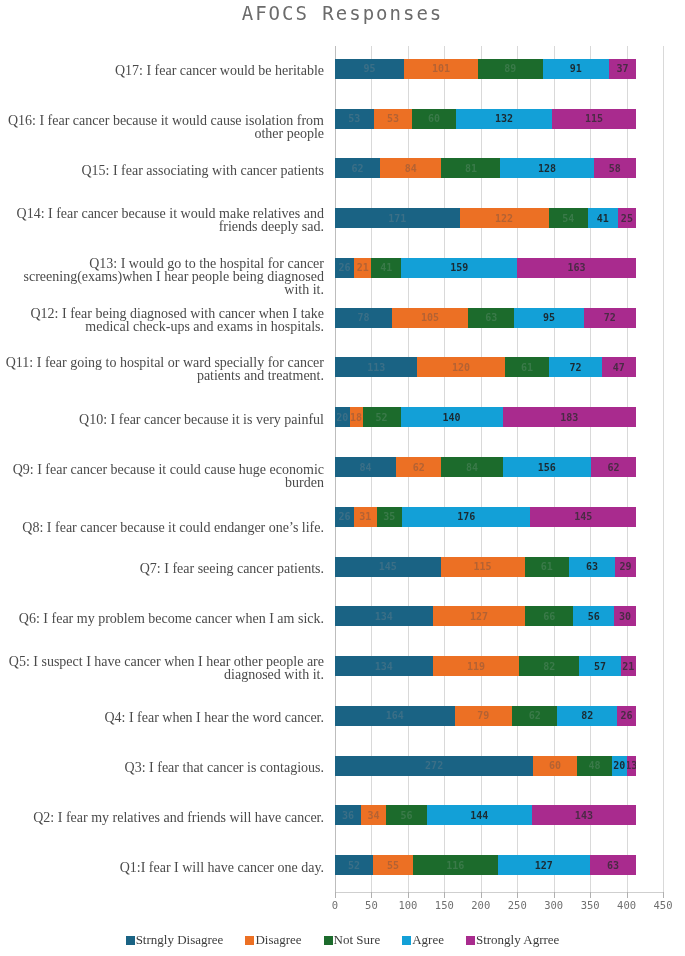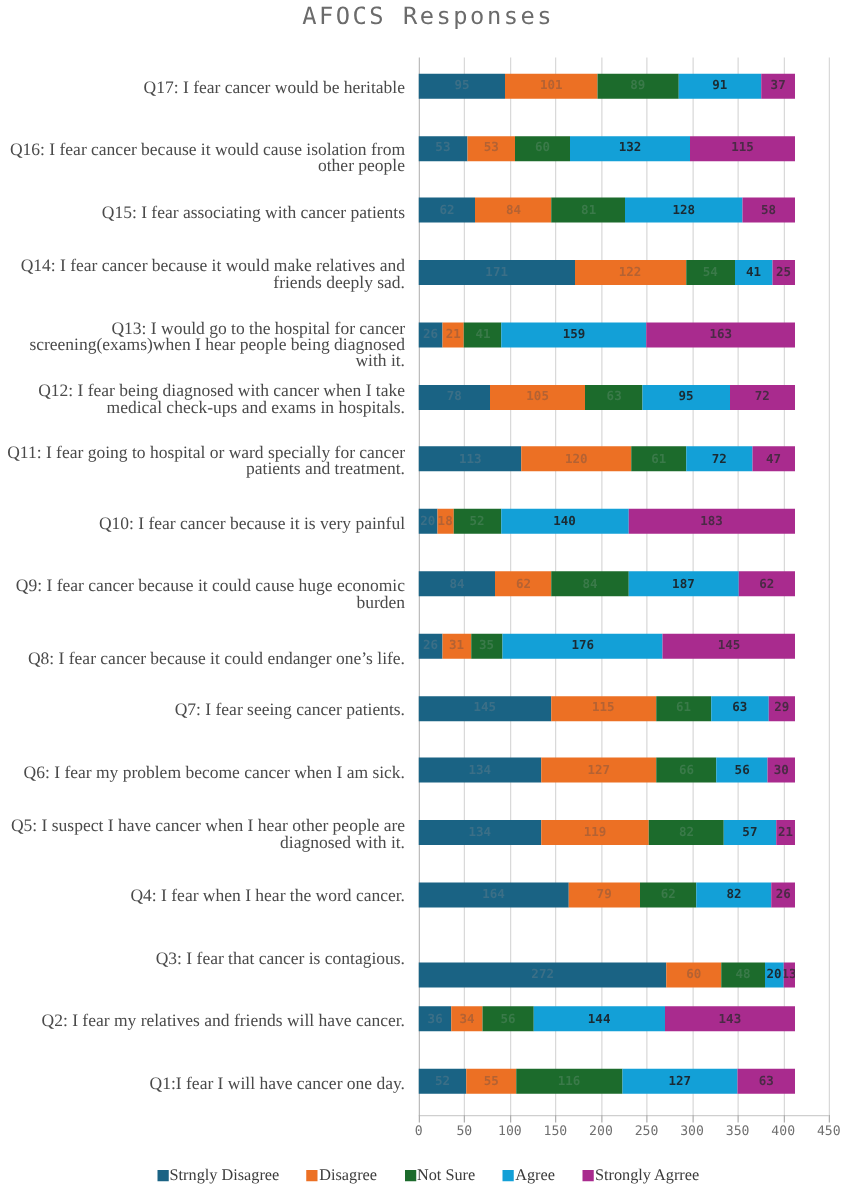--- a/index.html
+++ b/index.html
@@ -262,21 +262,21 @@
         <div class="seg s0" style="width: 61.2267px; background: rgb(26, 99, 132);">
           <span class="seg-label">84</span>
         </div>
         <div class="seg s1" style="width: 45.1911px; background: rgb(236, 112, 36);">
           <span class="seg-label">62</span>
         </div>
         <div class="seg s2" style="width: 61.2267px; background: rgb(28, 107, 44);">
           <span class="seg-label">84</span>
         </div>
         <div class="seg s3" style="width: 88.1956px; background: rgb(19, 160, 215);">
-          <span class="seg-label">187</span>
+          <span class="seg-label">156</span>
         </div>
         <div class="seg s4" style="width: 45.1911px; background: rgb(169, 43, 142);">
           <span class="seg-label">62</span>
         </div>
       </div>
       <div class="bar-row" style="top: 460.765px;">
         <div class="seg s0" style="width: 18.9511px; background: rgb(26, 99, 132);">
           <span class="seg-label">26</span>
         </div>
         <div class="seg s1" style="width: 22.5956px; background: rgb(236, 112, 36);">
@@ -353,21 +353,21 @@
         <div class="seg s2" style="width: 45.1911px; background: rgb(28, 107, 44);">
           <span class="seg-label">62</span>
         </div>
         <div class="seg s3" style="width: 59.7689px; background: rgb(19, 160, 215);">
           <span class="seg-label">82</span>
         </div>
         <div class="seg s4" style="width: 18.9511px; background: rgb(169, 43, 142);">
           <span class="seg-label">26</span>
         </div>
       </div>
-      <div class="bar-row" style="top: 709.588px; margin-top: 14px;">
+      <div class="bar-row" style="top: 709.588px;">
         <div class="seg s0" style="width: 198.258px; background: rgb(26, 99, 132);">
           <span class="seg-label">272</span>
         </div>
         <div class="seg s1" style="width: 43.7333px; background: rgb(236, 112, 36);">
           <span class="seg-label">60</span>
         </div>
         <div class="seg s2" style="width: 34.9867px; background: rgb(28, 107, 44);">
           <span class="seg-label">48</span>
         </div>
         <div class="seg s3" style="width: 14.5778px; background: rgb(19, 160, 215);">

